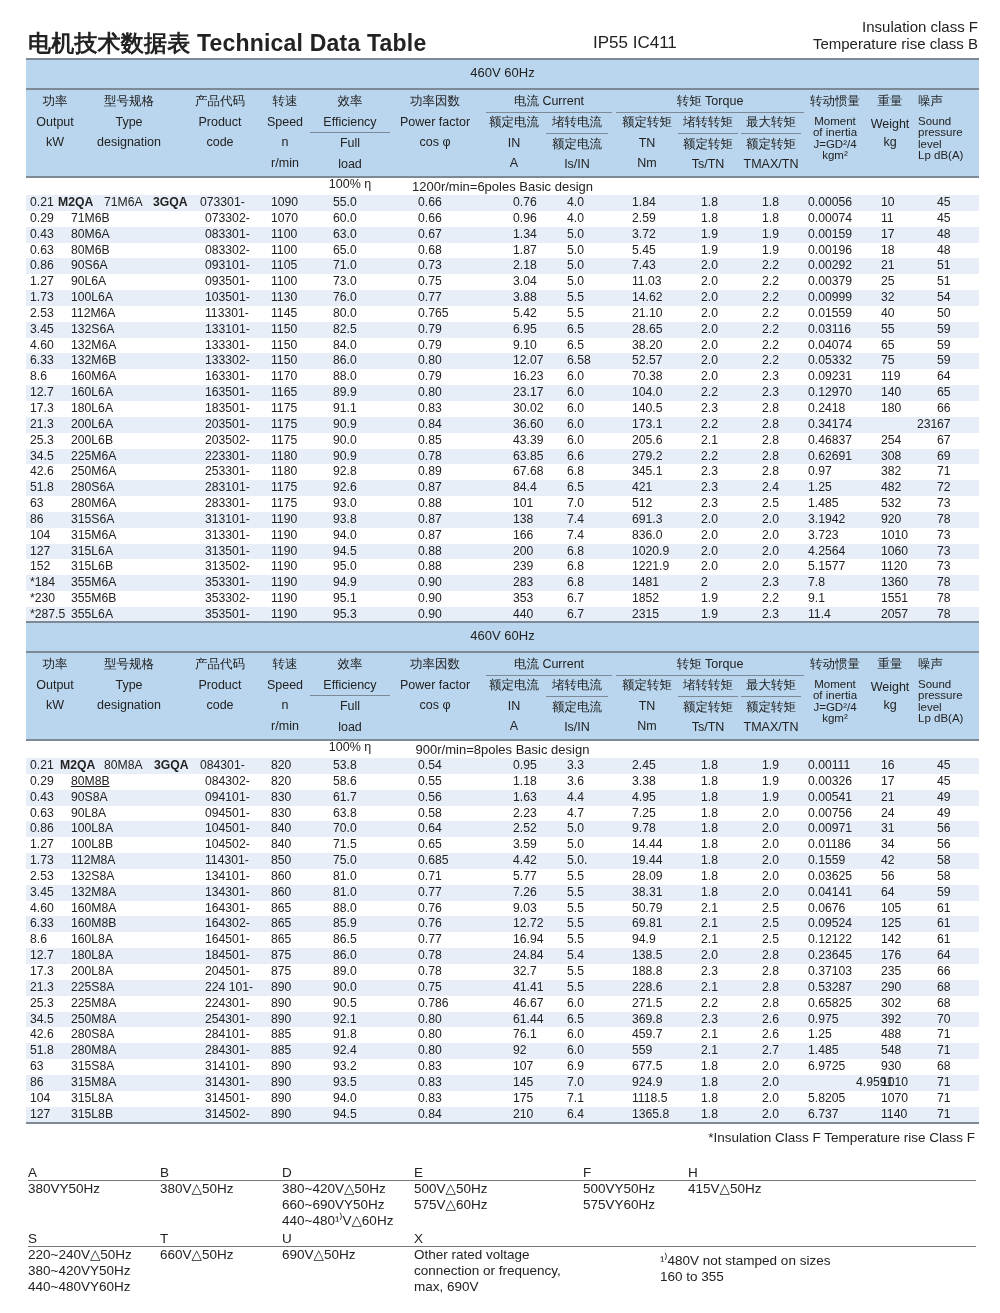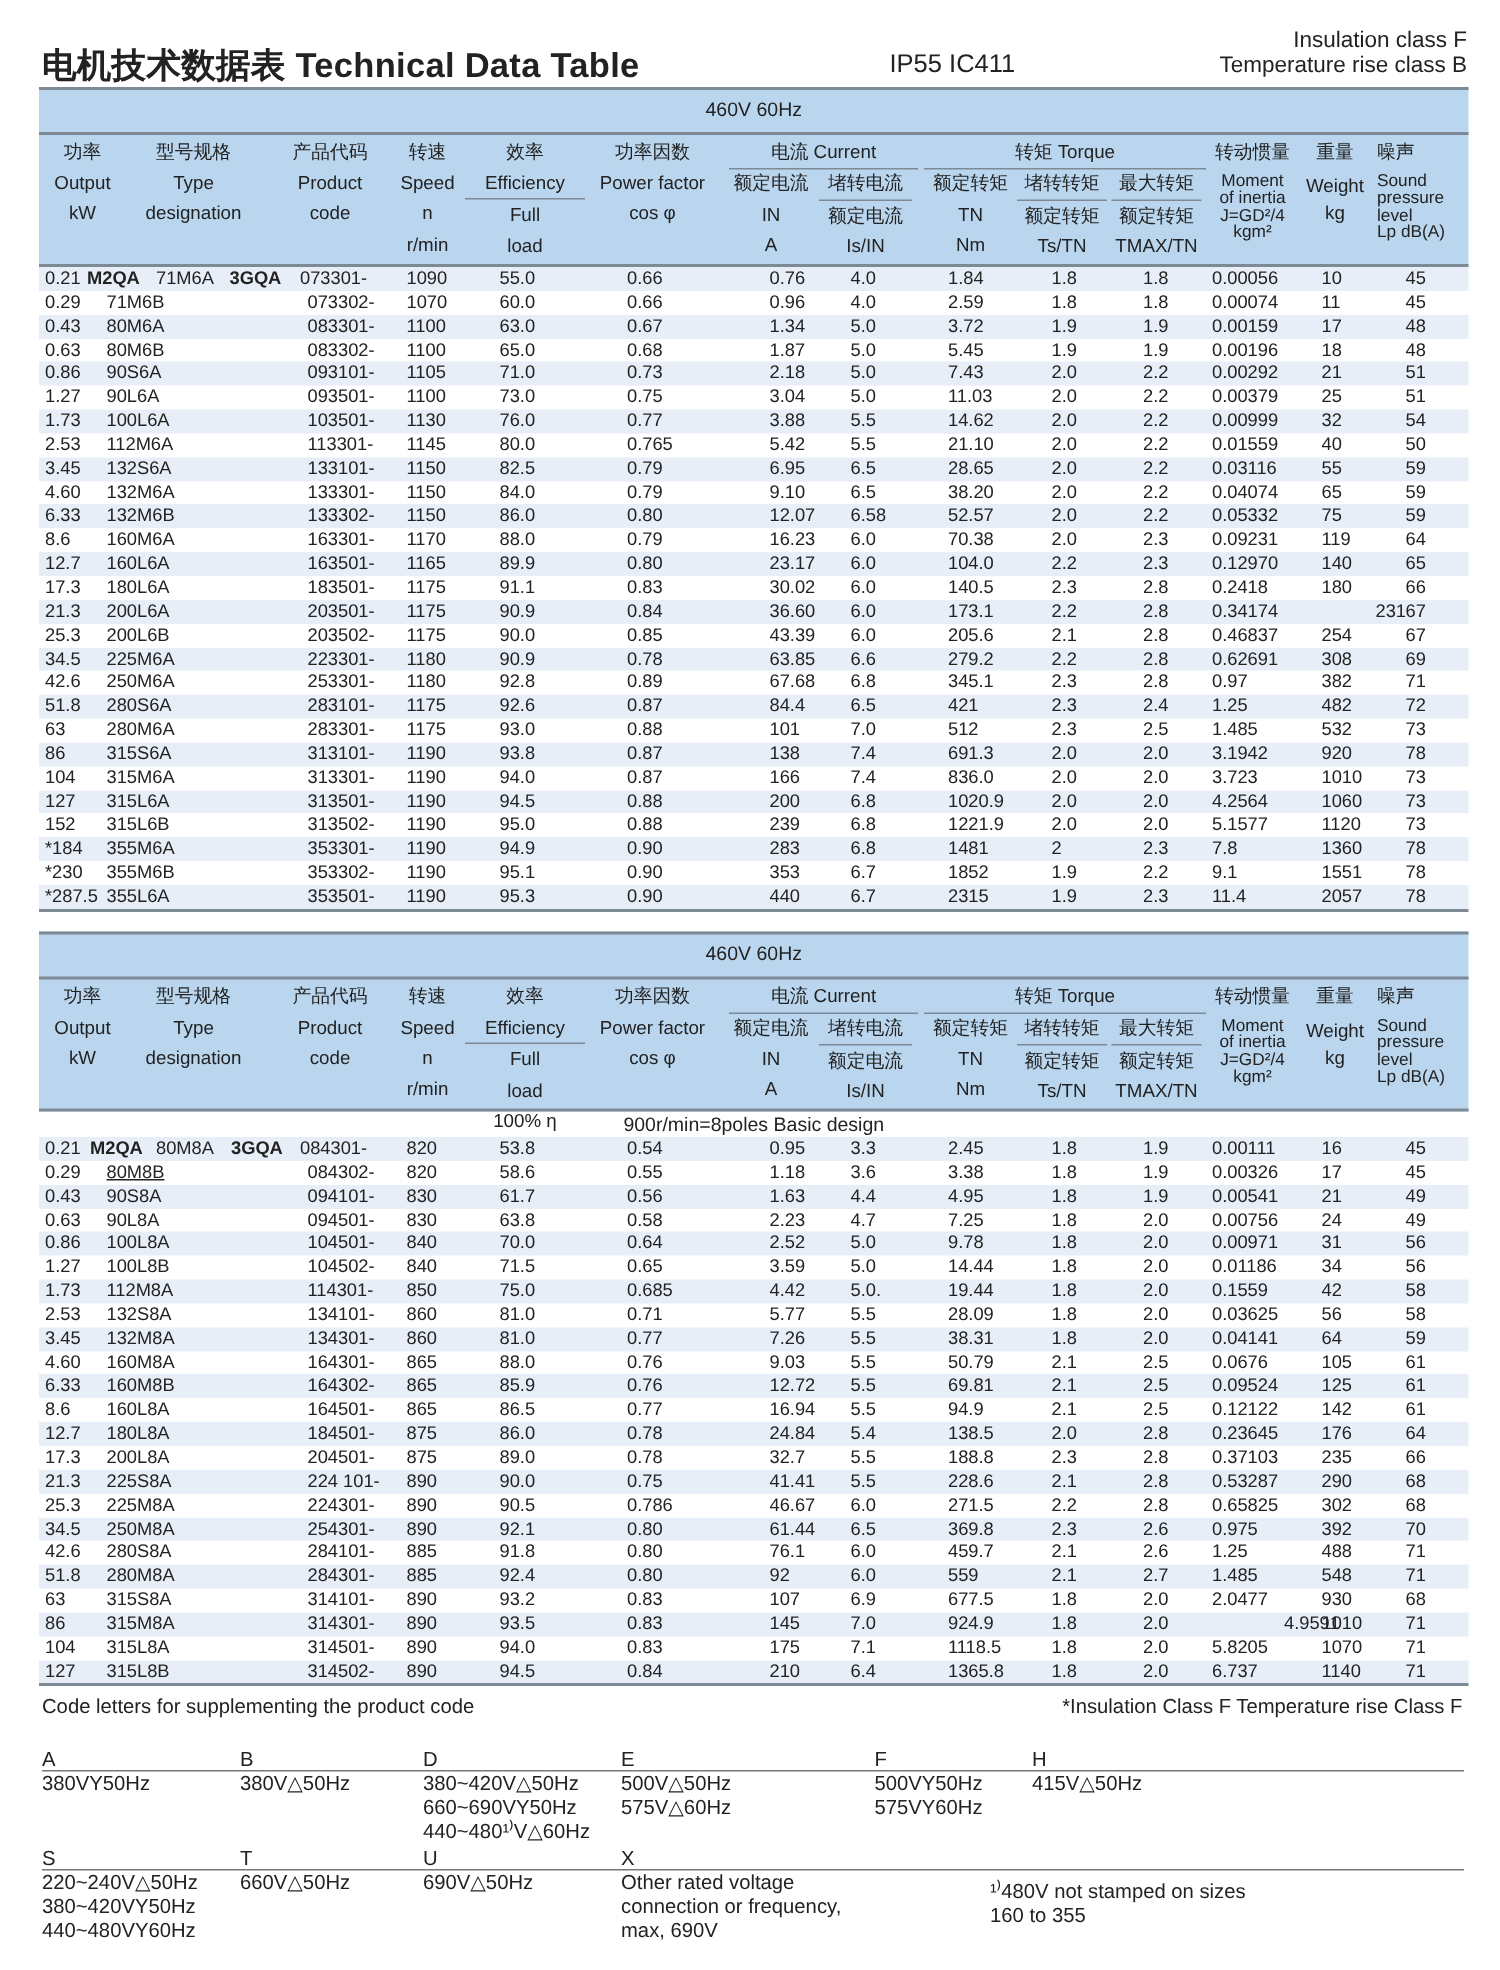--- a/index.html
+++ b/index.html
@@ -117,20 +117,21 @@
           <div>噪声</div>
           <div style="font-size: 11.5px; line-height: 11.5px; margin-top: 4px;">
             <div>Sound</div>
             <div>pressure</div>
             <div>level</div>
             <div>Lp dB(A)</div>
           </div>
         </div>
       </div>
     </div>
+    <div class="sect">1200r/min=6poles Basic design</div>
     <div class="rows">
       <div class="r">
         <span class="c" style="left: 4px;">0.21</span>
         <span class="c" style="left: 78px;">71M6A</span>
         <span class="c" style="left: 174px;">073301-</span>
         <span class="c" style="left: 245px;">1090</span>
         <span class="c" style="left: 307px;">55.0</span>
         <span class="c" style="left: 392px;">0.66</span>
         <span class="c" style="left: 487px;">0.76</span>
         <span class="c" style="left: 541px;">4.0</span>
@@ -963,21 +964,21 @@
         <span class="c" style="left: 45px;">315S8A</span>
         <span class="c" style="left: 179px;">314101-</span>
         <span class="c" style="left: 245px;">890</span>
         <span class="c" style="left: 307px;">93.2</span>
         <span class="c" style="left: 392px;">0.83</span>
         <span class="c" style="left: 487px;">107</span>
         <span class="c" style="left: 541px;">6.9</span>
         <span class="c" style="left: 606px;">677.5</span>
         <span class="c" style="left: 675px;">1.8</span>
         <span class="c" style="left: 736px;">2.0</span>
-        <span class="c" style="left: 782px;">2.0477</span>
+        <span class="c" style="left: 782px;">6.9725</span>
         <span class="c" style="left: 855px;">930</span>
         <span class="c" style="left: 911px;">68</span>
       </div>
       <div class="r">
         <span class="c" style="left: 4px;">86</span>
         <span class="c" style="left: 45px;">315M8A</span>
         <span class="c" style="left: 179px;">314301-</span>
         <span class="c" style="left: 245px;">890</span>
         <span class="c" style="left: 307px;">93.5</span>
         <span class="c" style="left: 392px;">0.83</span>
@@ -1020,21 +1021,20 @@
         <span class="c" style="left: 736px;">2.0</span>
         <span class="c" style="left: 782px;">6.737</span>
         <span class="c" style="left: 855px;">1140</span>
         <span class="c" style="left: 911px;">71</span>
       </div>
     </div>
     <div class="bottom-rule"></div>
   </div>
 
 <div class="notes">
-  <div>Code letters for supplementing the product code</div>
 </div>
 <div class="foot-right">*Insulation Class F Temperature rise Class F</div>
 
 <div id="codes1" class="codes" style="top:1165px;">
     <div class="letters">
       <span class="l" style="left: 0px;">A</span>
       <span class="l" style="left: 132px;">B</span>
       <span class="l" style="left: 254px;">D</span>
       <span class="l" style="left: 386px;">E</span>
       <span class="l" style="left: 555px;">F</span>

